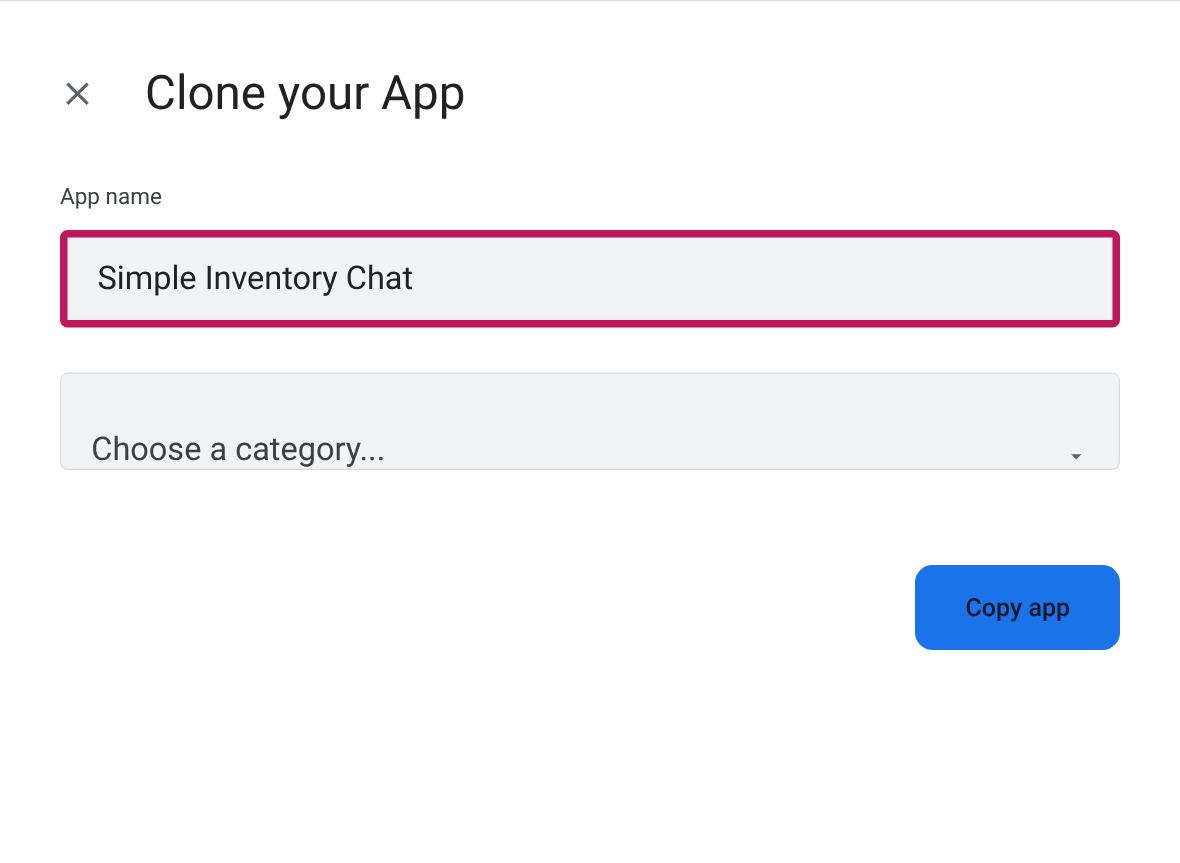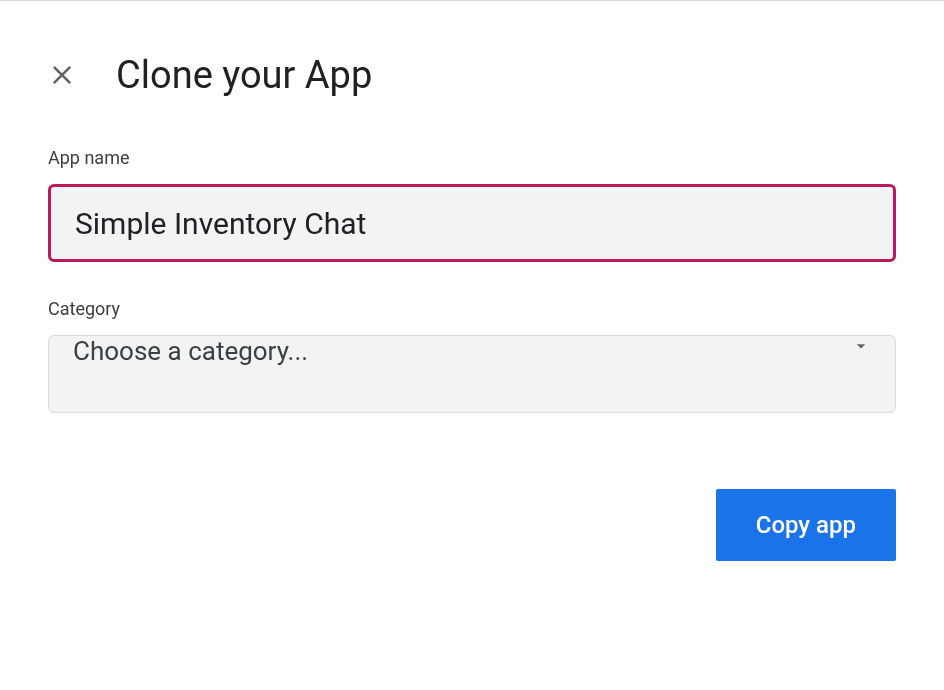--- a/index.html
+++ b/index.html
@@ -53,25 +53,25 @@
       font-size: 18px;
       font-weight: 400;
       color: #3c4043;
       margin-bottom: 16px;
       display: block;
     }
     .text-input {
       width: 100%;
       height: 78px;
       padding: 0 24px;
-      font-size: 30px;
+      font-size: 26px;
       font-weight: 400;
       color: #202124;
       background: #f1f3f4;
-      border: 3px solid #be185d;
+      border: 6px solid #be185d;
       border-radius: 6px;
       outline: none;
       font-family: inherit;
     }
     .select-wrapper {
       position: relative;
       width: 100%;
     }
     .select-field {
       width: 100%;
@@ -79,43 +79,43 @@
       padding: 0 24px;
       font-size: 26px;
       font-weight: 400;
       color: #3c4043;
       background: #f1f3f4;
       border: 1px solid #dadce0;
       border-radius: 6px;
       outline: none;
       cursor: pointer;
       display: flex;
-      align-items: flex-start;
+      align-items: flex-end;
       justify-content: space-between;
     }
     .select-field .dropdown-icon {
       color: #5f6368;
       display: flex;
       align-items: center;
     }
     .dropdown-icon svg {
       width: 20px;
       height: 20px;
     }
     .actions {
       display: flex;
       justify-content: flex-end;
       padding: 40px 48px 0 48px;
     }
     .primary-button {
       background: #1a73e8;
-      color: #ffffff;
+      color: #0f172a;
       border: none;
-      border-radius: 2px;
-      font-size: 24px;
+      border-radius: 14px;
+      font-size: 20px;
       font-weight: 500;
       padding: 22px 40px;
       cursor: pointer;
       font-family: inherit;
     }
   </style>
 </head>
 <body>
 
 <div class="dialog">
@@ -129,21 +129,20 @@
     <h1 class="title">Clone your App</h1>
   </div>
 
   <div class="form">
     <div class="field-group">
       <label class="label">App name</label>
       <input type="text" class="text-input" value="Simple Inventory Chat" style="">
     </div>
 
     <div class="field-group">
-      <label class="label">Category</label>
       <div class="select-wrapper">
         <div class="select-field">
           <span>Choose a category...</span>
           <span class="dropdown-icon">
             <svg viewBox="0 0 24 24" fill="currentColor">
               <path d="M7 10l5 5 5-5z"></path>
             </svg>
           </span>
         </div>
       </div>

